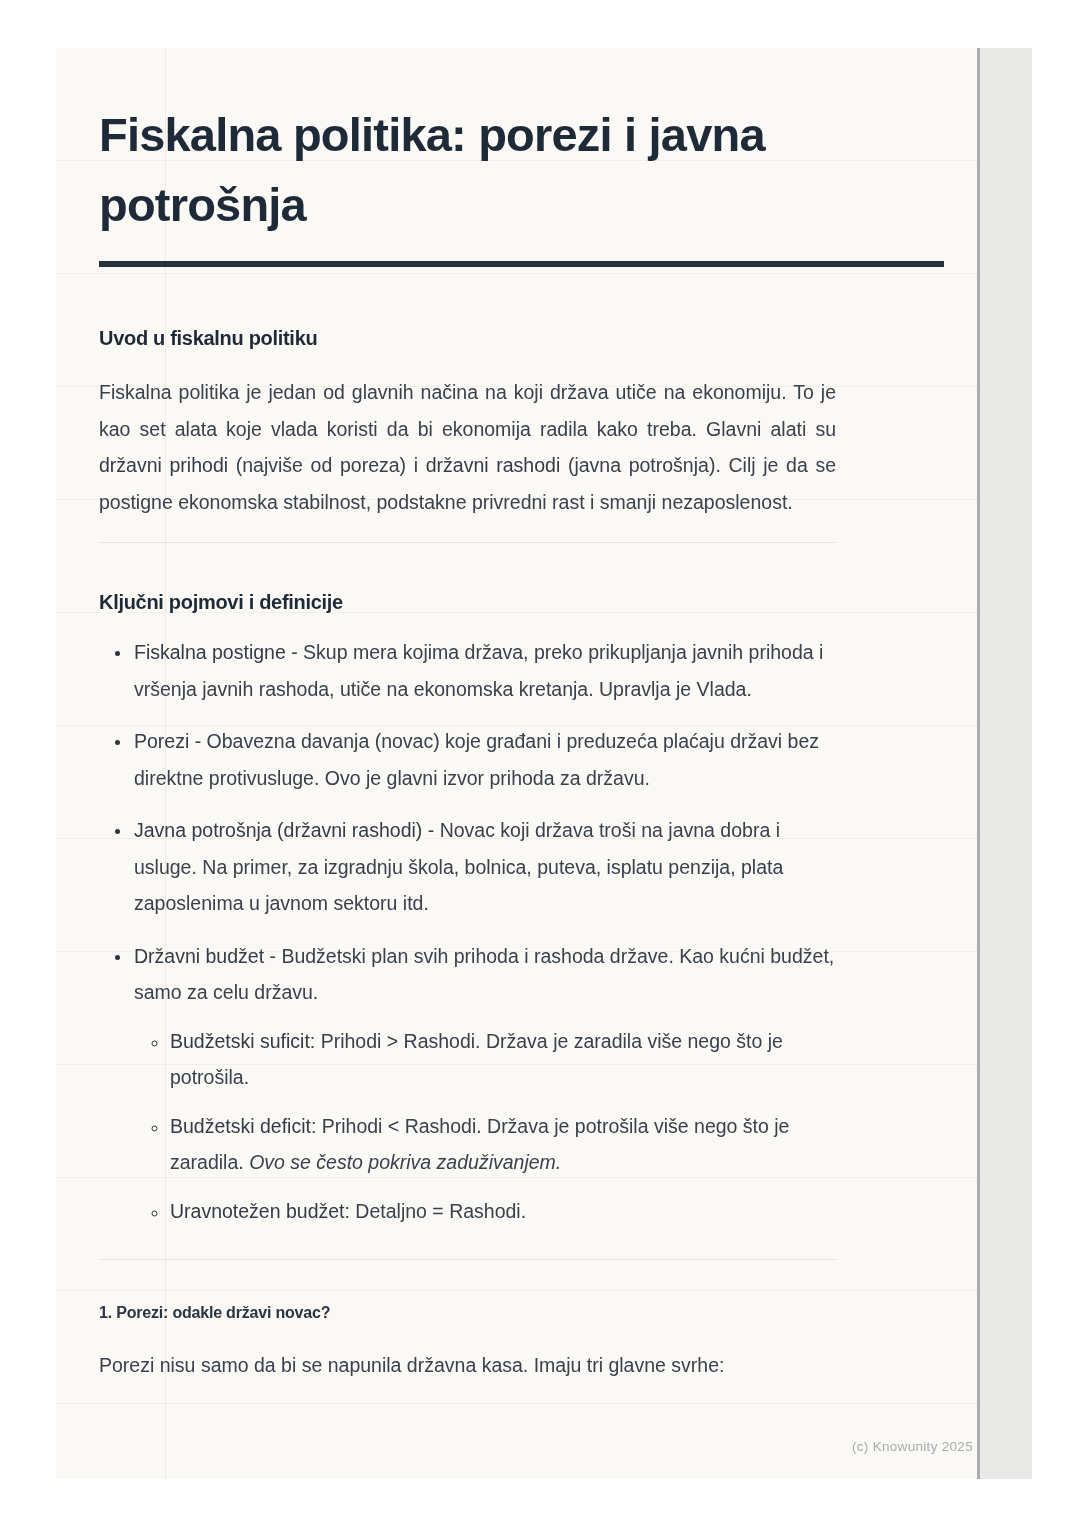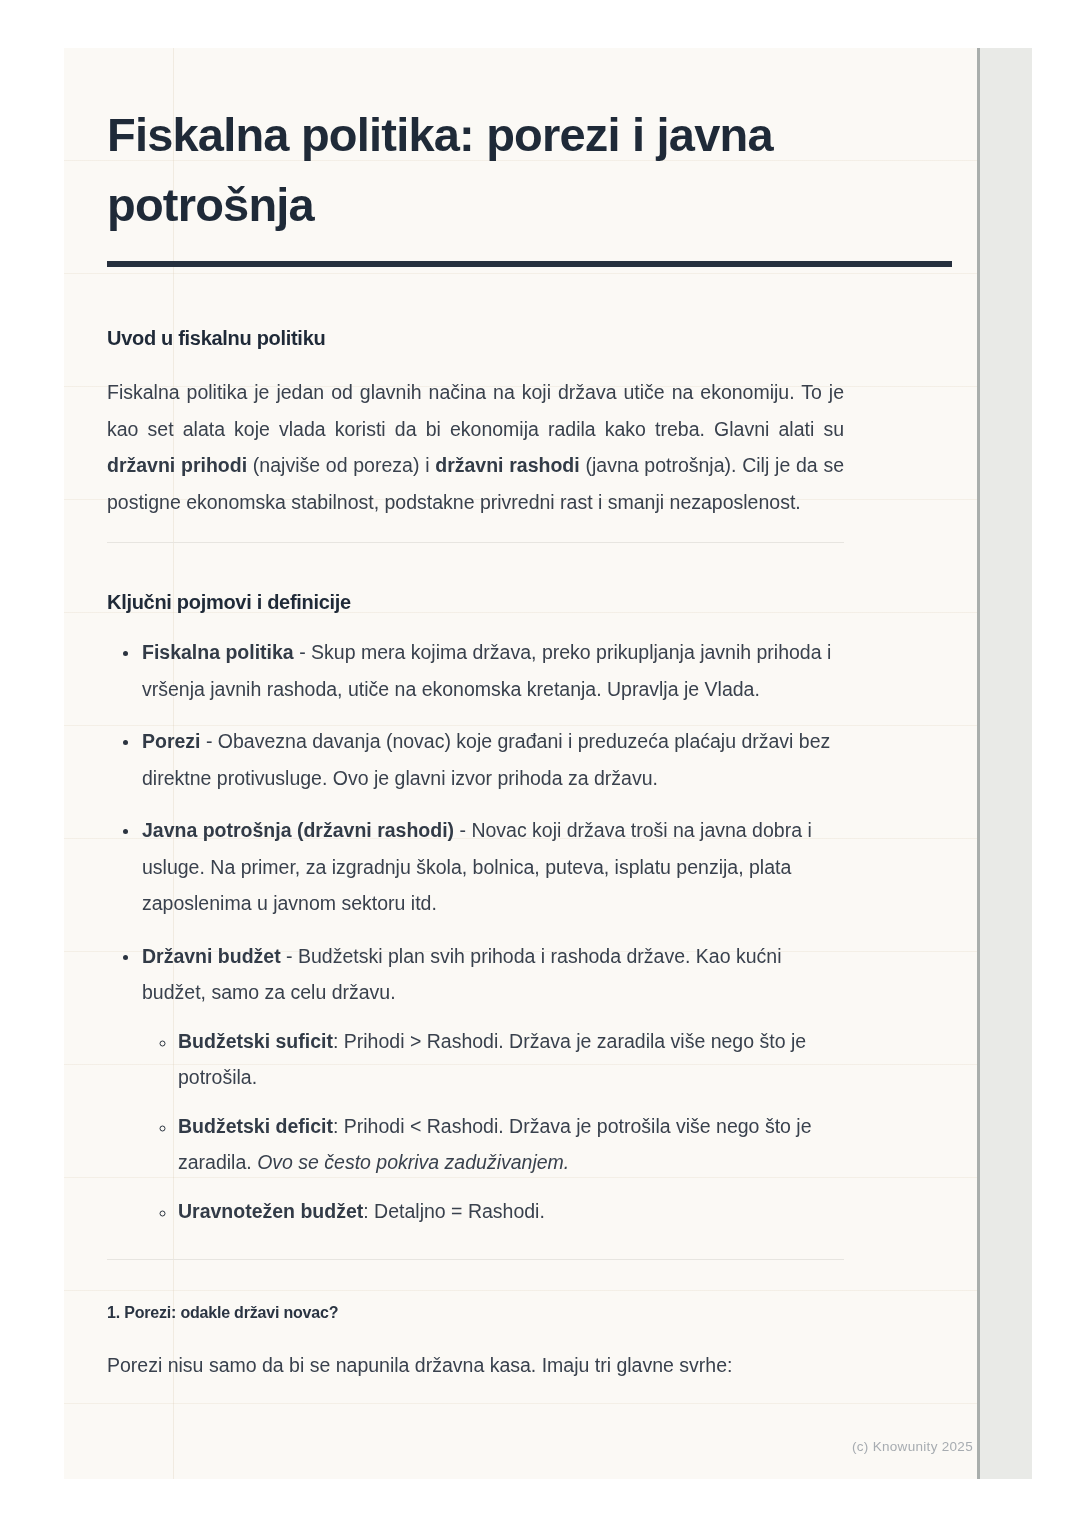--- a/index.html
+++ b/index.html
@@ -10,21 +10,21 @@
     position: relative;
     background: #ffffff;
     font-family: "Liberation Sans", "DejaVu Sans", sans-serif;
     overflow: hidden;
     color: #39414d;
   }
 
   
   .page {
     position: absolute;
-    left: 64px;
+    left: 56px;
     top: 48px;
     width: 929px;
     height: 1431px;
     background:
       linear-gradient(to right,
         transparent 109px,
         rgba(214,198,172,0.28) 109px,
         rgba(214,198,172,0.28) 110px,
         transparent 110px),
       repeating-linear-gradient(to bottom,
@@ -81,21 +81,21 @@
   }
 
   p.body-text {
     margin: 19px 0 0 0;
     font-size: 19.5px;
     line-height: 36.5px;
     color: #39414d;
   }
   p.justified { text-align: justify; }
 
-  .bold-inline { font-weight: 700; color: #323b47; }
+  .bold-inline { font-weight: 400; color: #323b47; }
   .italic-inline { font-style: italic; }
 
   hr.section-divider {
     border: none;
     border-top: 1px solid #e7e5e0;
     width: 737px;
     margin: 22px 0 0 0;
   }
   hr.divider-2 { margin-top: 30px; }
 
@@ -163,21 +163,21 @@
       <h2 class="h2 h2-intro">Uvod u fiskalnu politiku</h2>
 
       <p class="body-text justified"><span>Fiskalna politika je jedan od glavnih načina na koji država utiče na ekonomiju. To je kao set alata koje vlada koristi da bi ekonomija radila kako treba. Glavni alati su </span><span class="bold-inline">državni prihodi</span><span> (najviše od poreza) i </span><span class="bold-inline">državni rashodi</span><span> (javna potrošnja). Cilj je da se postigne ekonomska stabilnost, podstakne privredni rast i smanji nezaposlenost.</span></p>
 
       <hr class="section-divider">
 
       <h2 class="h2 h2-key">Ključni pojmovi i definicije</h2>
 
       <ul class="terms">
 
-        <li><span class="bold-inline">Fiskalna politika</span><span> - Skup mera kojima država, preko prikupljanja javnih prihoda i vršenja javnih rashoda, utiče na ekonomska kretanja. Upravlja je Vlada.</span></li>
+        <li><span class="bold-inline">Fiskalna postigne</span><span> - Skup mera kojima država, preko prikupljanja javnih prihoda i vršenja javnih rashoda, utiče na ekonomska kretanja. Upravlja je Vlada.</span></li>
 
         <li><span class="bold-inline">Porezi</span><span> - Obavezna davanja (novac) koje građani i preduzeća plaćaju državi bez direktne protivusluge. Ovo je glavni izvor prihoda za državu.</span></li>
 
         <li><span class="bold-inline">Javna potrošnja (državni rashodi)</span><span> - Novac koji država troši na javna dobra i usluge. Na primer, za izgradnju škola, bolnica, puteva, isplatu penzija, plata zaposlenima u javnom sektoru itd.</span></li>
 
         <li><span class="bold-inline">Državni budžet</span><span> - Budžetski plan svih prihoda i rashoda države. Kao kućni budžet, samo za celu državu.</span>
 
           <ul class="sub-terms">
 
             <li><span class="bold-inline">Budžetski suficit</span><span>: Prihodi &gt; Rashodi. Država je zaradila više nego što je potrošila.</span></li>

